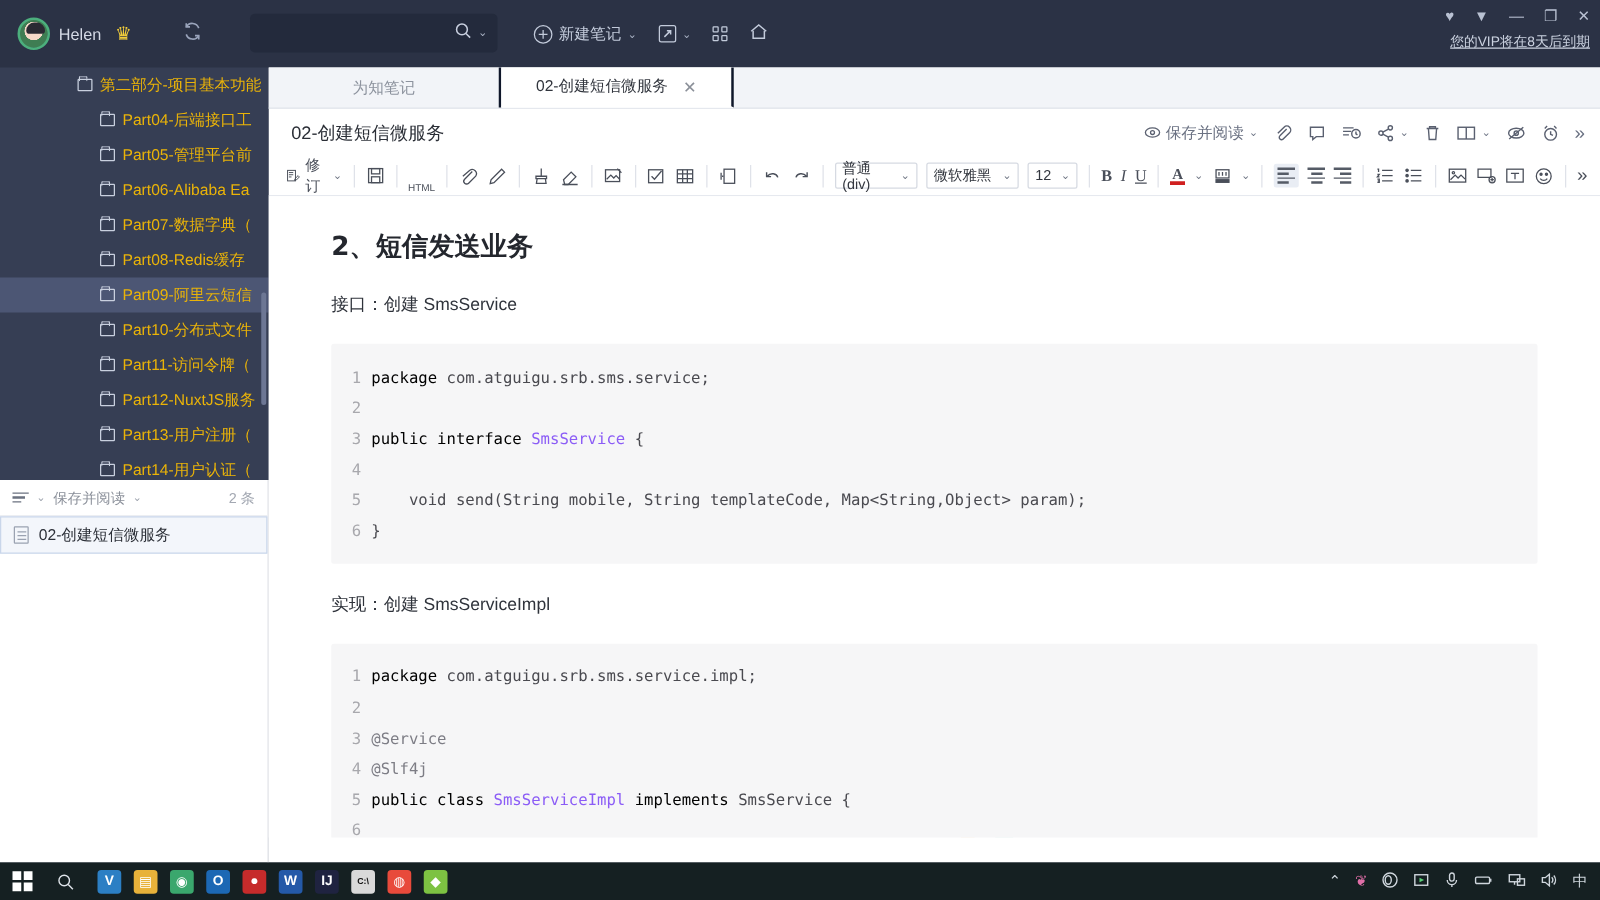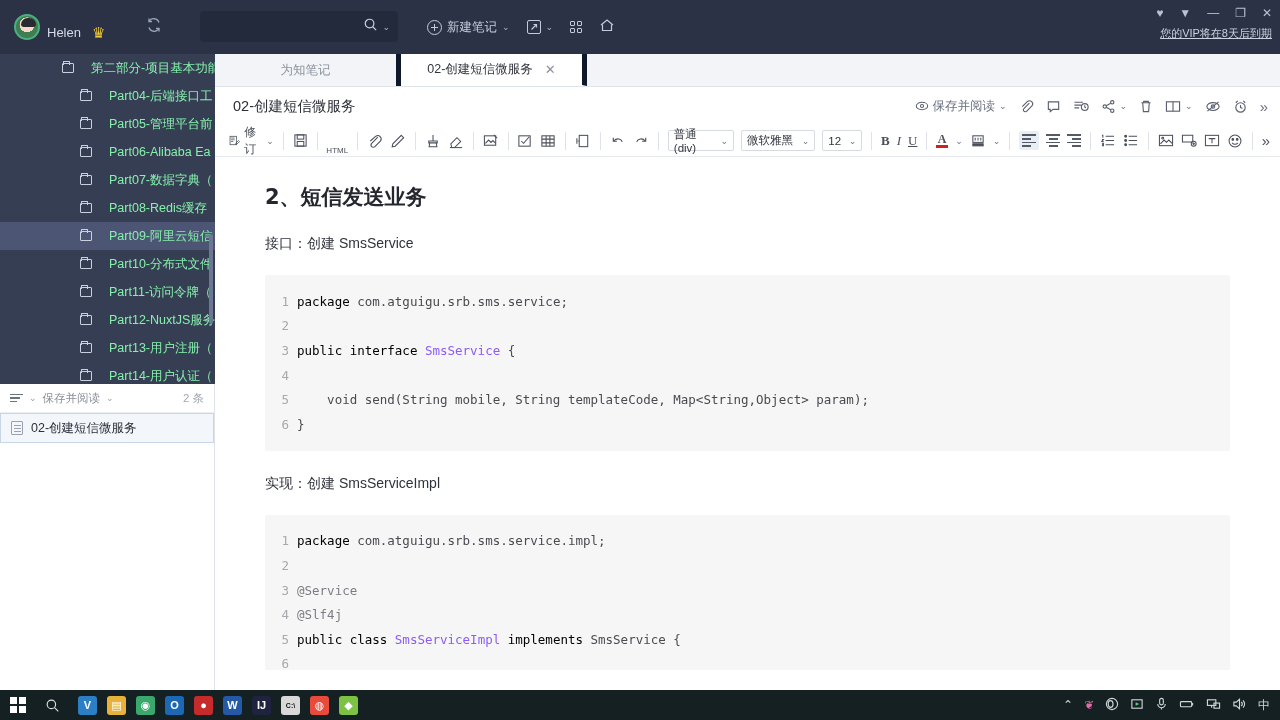--- a/index.html
+++ b/index.html
@@ -8,21 +8,21 @@
     font-family: "Liberation Sans", "DejaVu Sans", sans-serif;
     background: #2d3446;
   }
   #app { position: relative; width: 1280px; height: 720px; }
 
   
   .topbar {
     position: absolute; left: 0; top: 0; width: 1280px; height: 54px;
     background: #2b3245; display: flex; align-items: center;
   }
-  .user-block { display: flex; align-items: flex-end; margin-left: 14px; gap: 7px; }
+  .user-block { display: flex; align-items: center; margin-left: 14px; gap: 7px; }
   .avatar {
     width: 26px; height: 26px; border-radius: 50%;
     background: radial-gradient(circle at 50% 40%, #f6d9c8 0 42%, #3f7d53 44% 100%);
     border: 2px solid #4caf7d; position: relative; overflow: hidden;
   }
   .avatar::after {
     content: ""; position: absolute; left: 5px; top: 2px; width: 15px; height: 9px;
     background: #2a2a33; border-radius: 8px 8px 3px 3px;
   }
   .uname { color: #d5dae6; font-size: 13px; }
@@ -68,22 +68,22 @@
     position: absolute; right: 8px; top: 26px; color: #cbd2e0; font-size: 11px;
     text-decoration: underline;
   }
 
   
   .tree {
     position: absolute; left: 0; top: 54px; width: 215px; height: 330px;
     background: #363e54; overflow: hidden;
   }
   .tree-row {
-    height: 28px; display: flex; align-items: center; gap: 17px;
-    color: #86efac; font-size: 12.5px; white-space: nowrap; cursor: pointer;
+    height: 28px; display: flex; align-items: center; gap: 6px;
+    color: #eab308; font-size: 12.5px; white-space: nowrap; cursor: pointer;
   }
   .tree-row.lvl1 { padding-left: 62px; }
   .tree-row.lvl2 { padding-left: 80px; }
   .tree-row.sel { background: #4c5674; }
   .folder {
     width: 12px; height: 10px; border: 1.2px solid #c9d0df; border-radius: 1px;
     position: relative; flex: none;
   }
   .folder::before {
     content: ""; position: absolute; left: 0px; top: -3.2px; width: 5px; height: 3px;
@@ -122,21 +122,21 @@
     content: ""; position: absolute; left: 2px; top: 3px; width: 7px; height: 1px;
     background: #9aa2b1; box-shadow: 0 3px 0 #9aa2b1, 0 6px 0 #9aa2b1;
   }
 
   
   .editor { position: absolute; left: 215px; top: 54px; width: 1065px; height: 636px; background: #fff; }
   .tabstrip { height: 33px; background: #f2f4f8; display: flex; align-items: stretch; border-bottom: 1px solid #dfe3ea; }
   .tab {
     display: flex; align-items: center; justify-content: center; gap: 12px;
     font-size: 12.5px; color: #8d939e; padding: 0 22px; cursor: pointer;
-    border-right: 5px solid #0f172a; min-width: 186px;
+    border-right: 2px solid #0f172a; min-width: 186px;
   }
   .tab.active { background: #ffffff; color: #31353d; border-bottom: 1px solid #fff; }
   .tab .x { color: #8b9099; font-size: 13px; }
 
   .doctitlebar { height: 38px; display: flex; align-items: center; padding: 0 12px 0 18px; }
   .doctitle { font-size: 14.5px; color: #2b2f37; }
   .rtools { margin-left: auto; display: flex; align-items: center; gap: 12px; color: #5a6070; font-size: 12.5px; }
   .rtools .ic { color: #6a7182; display: inline-flex; align-items: center; }
 
   .fmtbar {

